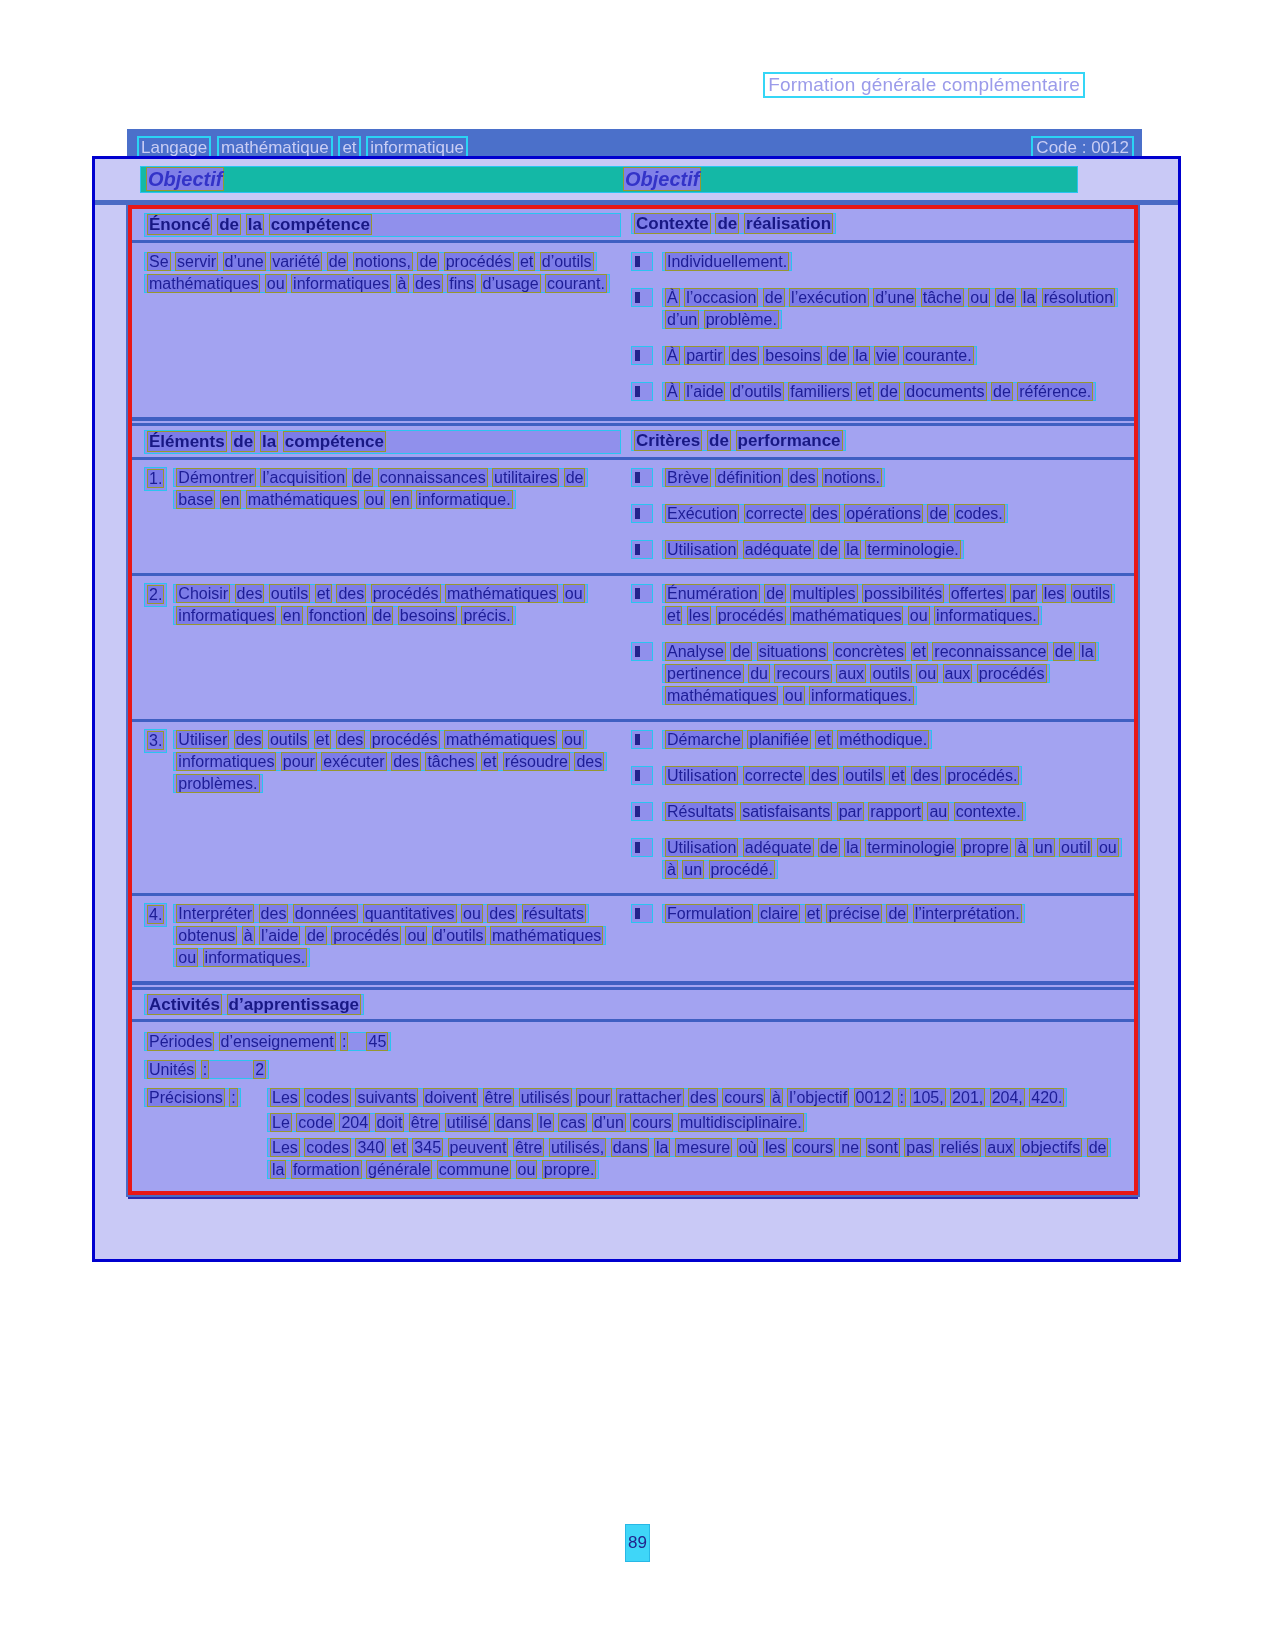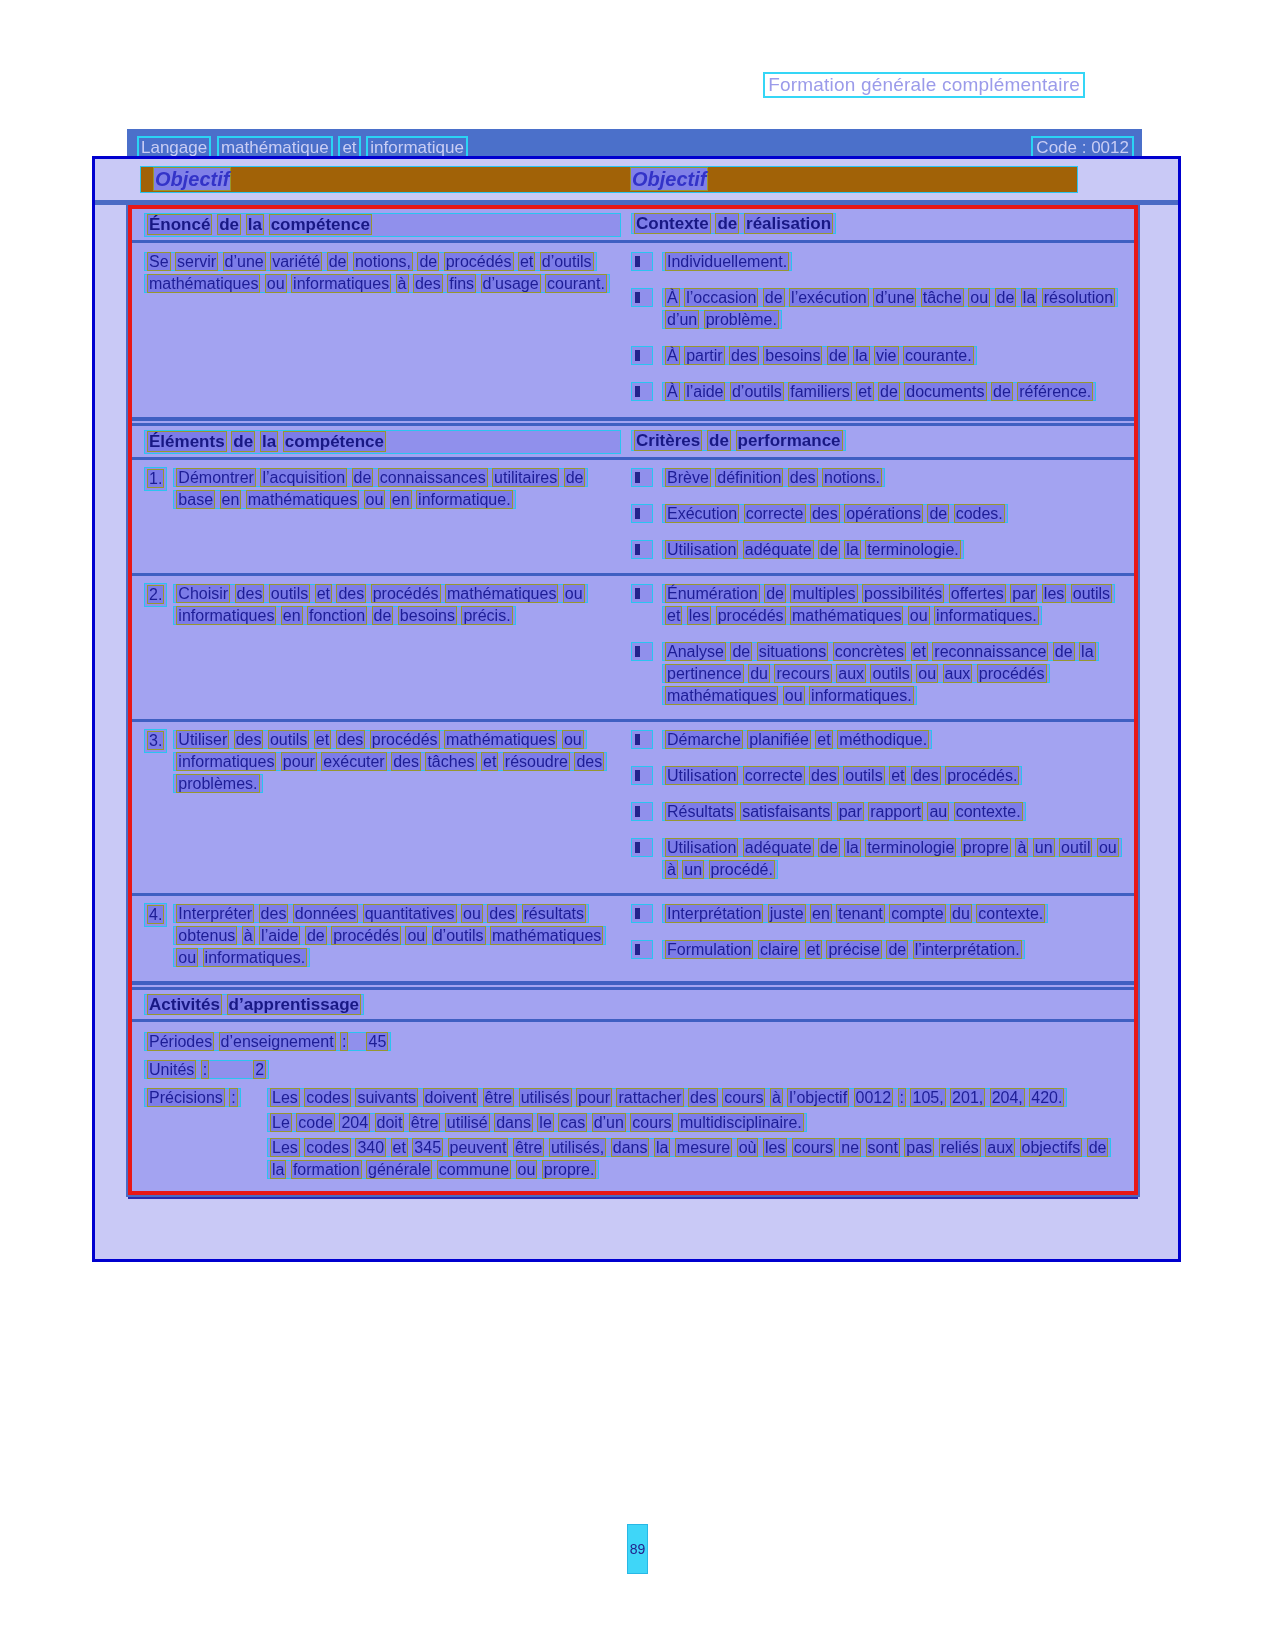--- a/index.html
+++ b/index.html
@@ -30,21 +30,21 @@
   
   .bigbox {
     position:absolute; left:92px; top:156px; width:1089px; height:1106px;
     background:#c9c9f6; border:3px solid #0000cf;
   }
 
   
   .obj-row { margin:7px 0 0 45px; width:938px; }
   .obj-band {
     display:grid; grid-template-columns:477px 1fr;
-    background:#a16207; border:1px solid #2ac4f0; padding:1px 12px;
+    background:#14b8a6; border:1px solid #2ac4f0; padding:1px 5px;
   }
   .obj-title {
     font-size:20px; font-weight:bold; font-style:italic; color:#3333c8;
   }
   .obj-title .w { background:#8080e8; }
   .slate-line { margin-top:7px; height:5px; background:#4a6ac4; }
 
   
   .redtable {
     margin:0 0 0 33px; width:1010px;
@@ -89,21 +89,21 @@
   .act-row { padding:4px 8px 2px 12px; }
   .act-grid { display:grid; grid-template-columns:123px 1fr; column-gap:0; padding:4px 8px 10px 12px; }
   .prec-text { display:flex; flex-direction:column; gap:3px; }
 
   
   .pageno {
     position:absolute; left:0; right:0; top:1524px; text-align:center;
   }
   .pageno span {
     display:inline-block; background:#3fd6f8; border:1px solid #28b8e6;
-    color:#23238c; font-size:14px; padding:16px 2px;
+    color:#23238c; font-size:17px; padding:8px 2px;
   }
 </style>
 </head>
 <body>
 
 <div class="doc-header">
   <span class="hl-cyan">Formation générale complémentaire</span>
 </div>
 
 <div class="banner">
@@ -250,26 +250,20 @@
         </div>
       </div>
     </div>
 
     <div class="grid2 row-sep" style="padding-top:7px; padding-bottom:12px;">
       <div class="item">
         <span class="band numband"><span class="w">4.</span></span>
         <div class="itext"><span class="band"><span class="w">Interpréter</span> <span class="w">des</span> <span class="w">données</span> <span class="w">quantitatives</span> <span class="w">ou</span> <span class="w">des</span> <span class="w">résultats</span> <span class="w">obtenus</span> <span class="w">à</span> <span class="w">l’aide</span> <span class="w">de</span> <span class="w">procédés</span> <span class="w">ou</span> <span class="w">d’outils</span> <span class="w">mathématiques</span> <span class="w">ou</span> <span class="w">informatiques.</span></span></div>
       </div>
       <div class="bullets">
-        <div class="bullet">
-          <span class="mkband">
-              <span class="marker"></span>
-            </span>
-          <span class="btext"><span class="band"><span class="w">Interprétation</span> <span class="w">juste</span> <span class="w">en</span> <span class="w">tenant</span> <span class="w">compte</span> <span class="w">du</span> <span class="w">contexte.</span></span></span>
-        </div>
         <div class="bullet">
           <span class="mkband">
               <span class="marker"></span>
             </span>
           <span class="btext"><span class="band"><span class="w">Formulation</span> <span class="w">claire</span> <span class="w">et</span> <span class="w">précise</span> <span class="w">de</span> <span class="w">l’interprétation.</span></span></span>
         </div>
       </div>
     </div>
 
     <div class="section-divider"></div>

